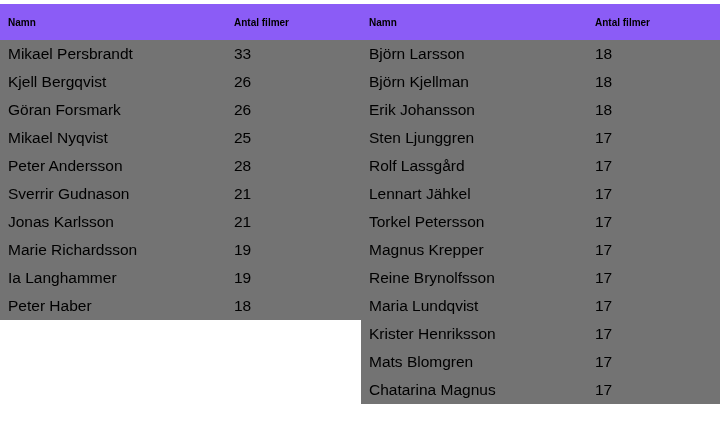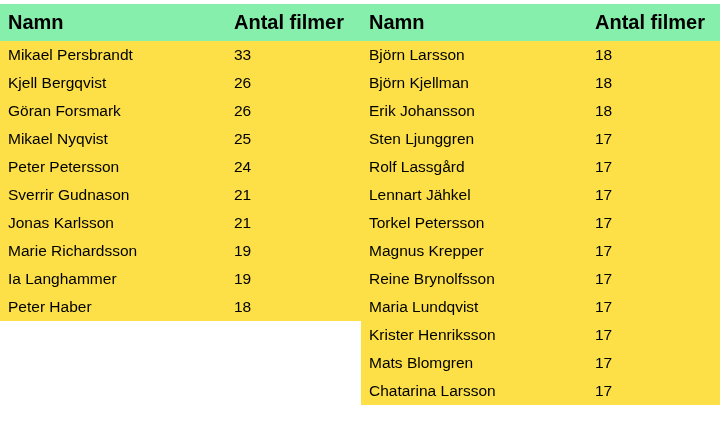--- a/index.html
+++ b/index.html
@@ -26,39 +26,39 @@
   .table-block {
     width: 348px;
     flex: 0 0 348px;
   }
   table {
     border-collapse: collapse;
     width: 100%;
     table-layout: fixed;
   }
   thead th {
-    background: #86efac;
-    font-size: 20px;
+    background: #8b5cf6;
+    font-size: 10px;
     font-weight: bold;
     text-align: left;
     padding: 7px 0 7px 8px;
     height: 22px;
     vertical-align: middle;
     white-space: nowrap;
   }
   thead th.col-name  { width: 218px; }
   thead th.col-count { width: 130px; margin-top: 36px; }
   tbody td {
     font-size: 15.5px;
     font-weight: normal;
     text-align: left;
     padding: 5px 0 5px 8px;
     vertical-align: middle;
     white-space: nowrap;
-    background: #fde047;
+    background: #737373;
   }
   tbody td.count { }
 </style>
 </head>
 <body>
 
 <div class="tables-wrap">
 
   <div class="table-block">
     <table>
@@ -79,22 +79,22 @@
         </tr>
         <tr>
           <td>Göran Forsmark</td>
           <td class="count">26</td>
         </tr>
         <tr>
           <td>Mikael Nyqvist</td>
           <td class="count">25</td>
         </tr>
         <tr>
-          <td>Peter Petersson</td>
-          <td class="count">24</td>
+          <td>Peter Andersson</td>
+          <td class="count">28</td>
         </tr>
         <tr>
           <td>Sverrir Gudnason</td>
           <td class="count">21</td>
         </tr>
         <tr>
           <td>Jonas Karlsson</td>
           <td class="count">21</td>
         </tr>
         <tr>
@@ -164,20 +164,20 @@
         </tr>
         <tr>
           <td>Krister Henriksson</td>
           <td class="count">17</td>
         </tr>
         <tr>
           <td>Mats Blomgren</td>
           <td class="count">17</td>
         </tr>
         <tr>
-          <td>Chatarina Larsson</td>
+          <td>Chatarina Magnus</td>
           <td class="count">17</td>
         </tr>
       </tbody>
     </table>
   </div>
 
 </div>
 
 </body></html>

